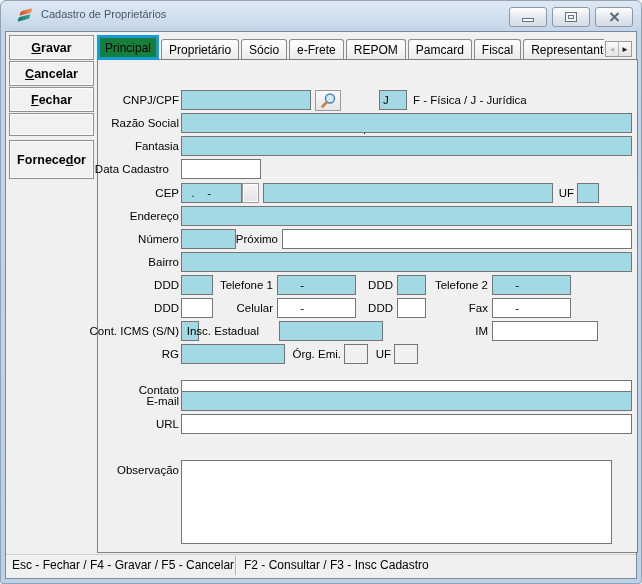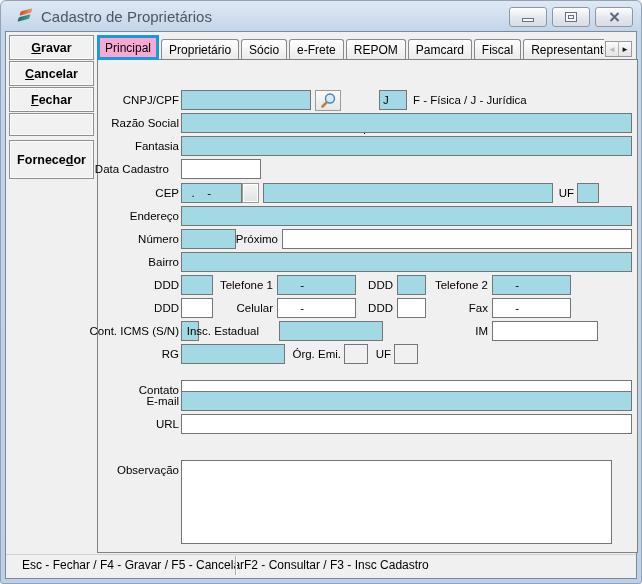--- a/index.html
+++ b/index.html
@@ -18,21 +18,21 @@
     position:absolute;inset:0;
     background:linear-gradient(#dfe9f5,#c3d5e9 30px,#bcd0e6);
     border:1px solid #93a3b6;border-radius:6px 6px 3px 3px;
   }
   .titlebar{position:absolute;left:0;top:0;right:0;height:30px;}
   .app-icon{position:absolute;left:15px;top:7px;width:18px;height:16px;}
   .app-icon .s1,.app-icon .s2{position:absolute;width:12px;height:4px;border-radius:1px;}
   .app-icon .s1{left:4px;top:2px;background:linear-gradient(90deg,#d64a28,#f09a58);transform:rotate(-14deg) skewX(-32deg);}
   .app-icon .s2{left:2px;top:8px;background:linear-gradient(90deg,#17726a,#3ba392);transform:rotate(-14deg) skewX(-32deg);}
   .title-text{
-    position:absolute;left:40px;top:7px;font-size:15px;color:#4d5663;white-space:nowrap;
+    position:absolute;left:40px;top:7px;font-size:11px;color:#4d5663;white-space:nowrap;
   }
   .win-btns{position:absolute;right:8px;top:6px;display:flex;gap:5px;}
   .win-btn{
     width:38px;height:20px;border:1px solid #8e98a4;border-radius:3px;
     background:linear-gradient(#fefefe,#e3e7ee 55%,#d7dde6);
     display:flex;align-items:center;justify-content:center;cursor:default;
   }
   .g-min{width:12px;height:4px;border:1px solid #68727f;background:#f6f8fa;margin-top:6px;}
   .g-res{width:12px;height:10px;border:1px solid #68727f;background:#f6f8fa;position:relative;}
   .g-res::after{content:"";position:absolute;left:2px;top:2px;right:2px;bottom:2px;border:1px solid #68727f;}
@@ -56,21 +56,21 @@
     display:flex;align-items:flex-end;overflow:hidden;
   }
   .tab{
     height:21px;padding:0 7px;margin-right:2px;
     border:1px solid #8a8a8a;border-bottom:none;border-radius:3px 3px 0 0;
     background:linear-gradient(#ffffff,#e9e9e9);
     font-size:12px;display:flex;align-items:center;white-space:nowrap;cursor:default;
   }
   .tab.selected{
     height:25px;padding:0 5px;border:3px solid var(--tabhl);border-radius:0;
-    background:#f9a8d4;font-size:12px;z-index:2;
+    background:#15803d;font-size:12px;z-index:2;
   }
   .tab-scroll{
     position:absolute;right:4px;top:9px;width:27px;height:16px;display:flex;
     border:1px solid #9a9a9a;background:linear-gradient(#fbfbfb,#e4e4e4);
   }
   .tab-scroll .cell{flex:1;display:flex;align-items:center;justify-content:center;font-size:8px;cursor:default;}
   .tab-scroll .cell:first-child{border-right:1px solid #b5b5b5;color:#b9b9b9;}
   .tab-scroll .cell:last-child{color:#1a1a1a;}
   
   .panel{
@@ -102,21 +102,21 @@
   .obs-area{
     position:absolute;left:83px;top:400px;width:431px;height:84px;
     border:1px solid var(--fieldborder);background:#fff;
   }
   
   .statusbar{
     position:absolute;left:0;right:0;bottom:2px;height:22px;
     background:#f0f0f0;border-top:1px solid #d0d0d0;
     font-size:12px;color:#000;
   }
-  .statusbar .sec-l{position:absolute;left:16px;top:3px;white-space:nowrap;}
+  .statusbar .sec-l{position:absolute;left:6px;top:3px;white-space:nowrap;}
   .statusbar .sec-r{position:absolute;left:238px;top:3px;white-space:nowrap;}
   .statusbar .sep{position:absolute;left:229px;top:1px;bottom:1px;width:1px;background:#aeaeae;box-shadow:1px 0 0 #fdfdfd;}
 </style>
 </head>
 <body>
 
 <div class="frame">
   <div class="titlebar">
     <div class="app-icon">
         <div class="s1"></div>

